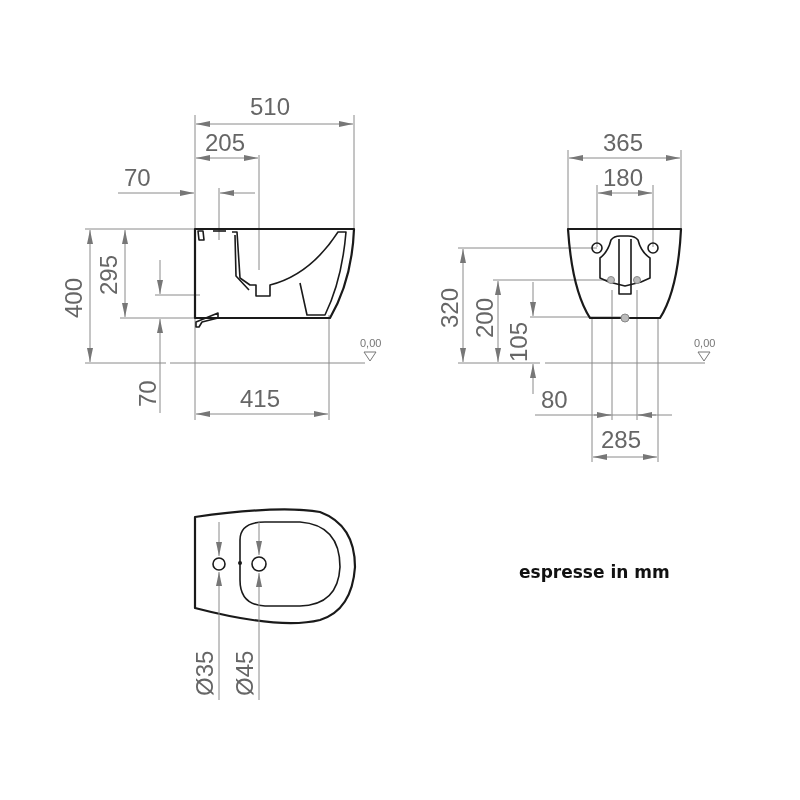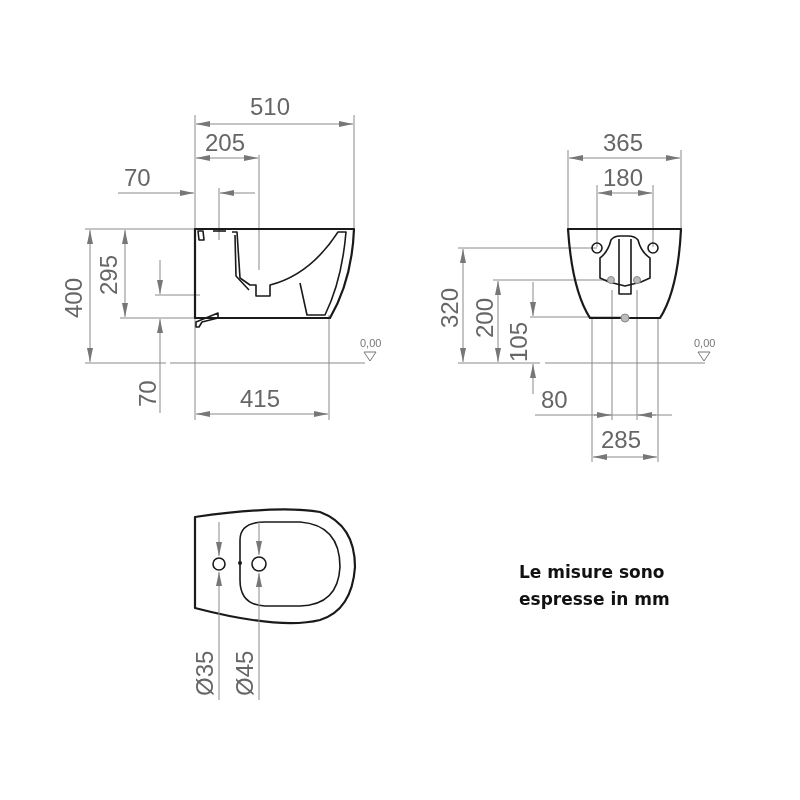--- a/index.html
+++ b/index.html
@@ -140,15 +140,14 @@
     <line class="dim" x1="219" y1="522" x2="219" y2="556" marker-end="url(#arr)"></line>
     <line class="dim" x1="219" y1="572" x2="219" y2="700" marker-start="url(#arrs)"></line>
     <line class="dim" x1="259" y1="522" x2="259" y2="555" marker-end="url(#arr)"></line>
     <line class="dim" x1="259" y1="573" x2="259" y2="700" marker-start="url(#arrs)"></line>
     <text class="dimtxt" transform="translate(213,696) rotate(-90)">Ø35</text>
     <text class="dimtxt" transform="translate(253,696) rotate(-90)">Ø45</text>
   </g>
 </svg>
 
 <div class="note">
-  <div>Le misure sono</div>
   <div>espresse in mm</div>
 </div>
 
 </body></html>

